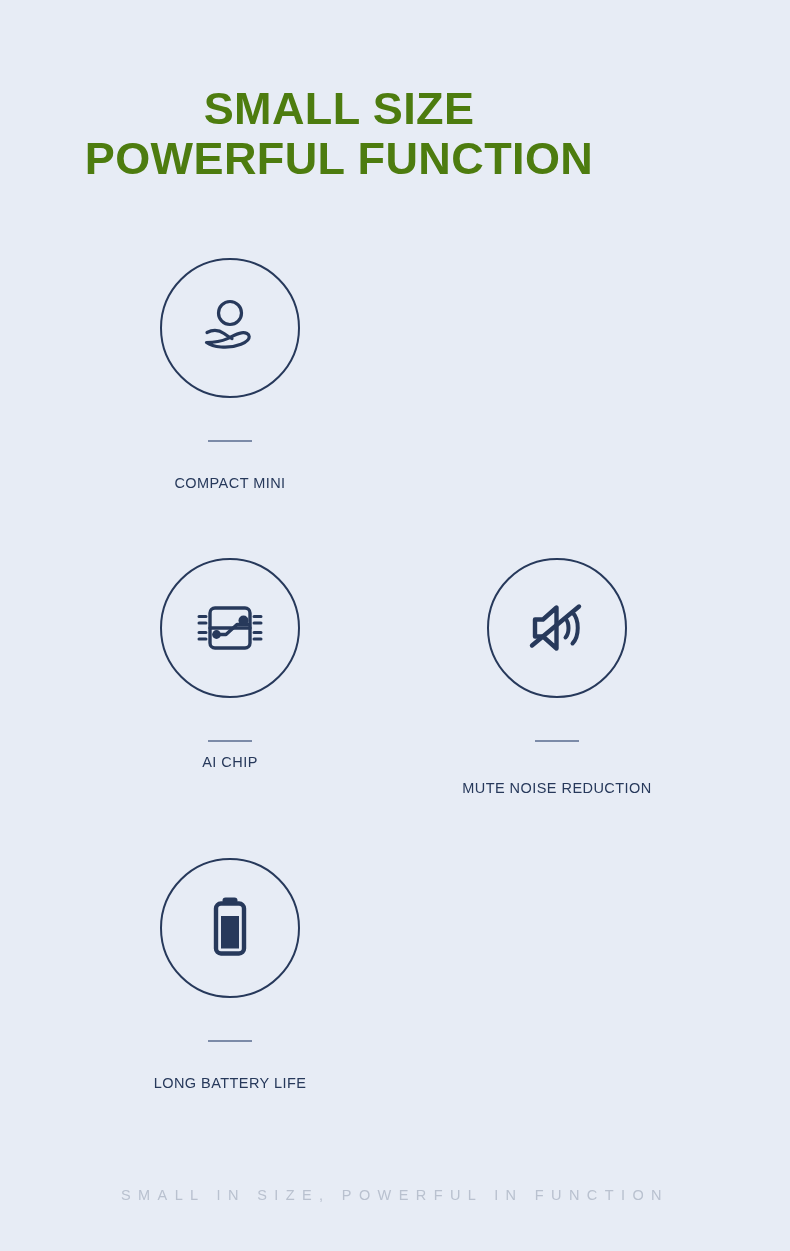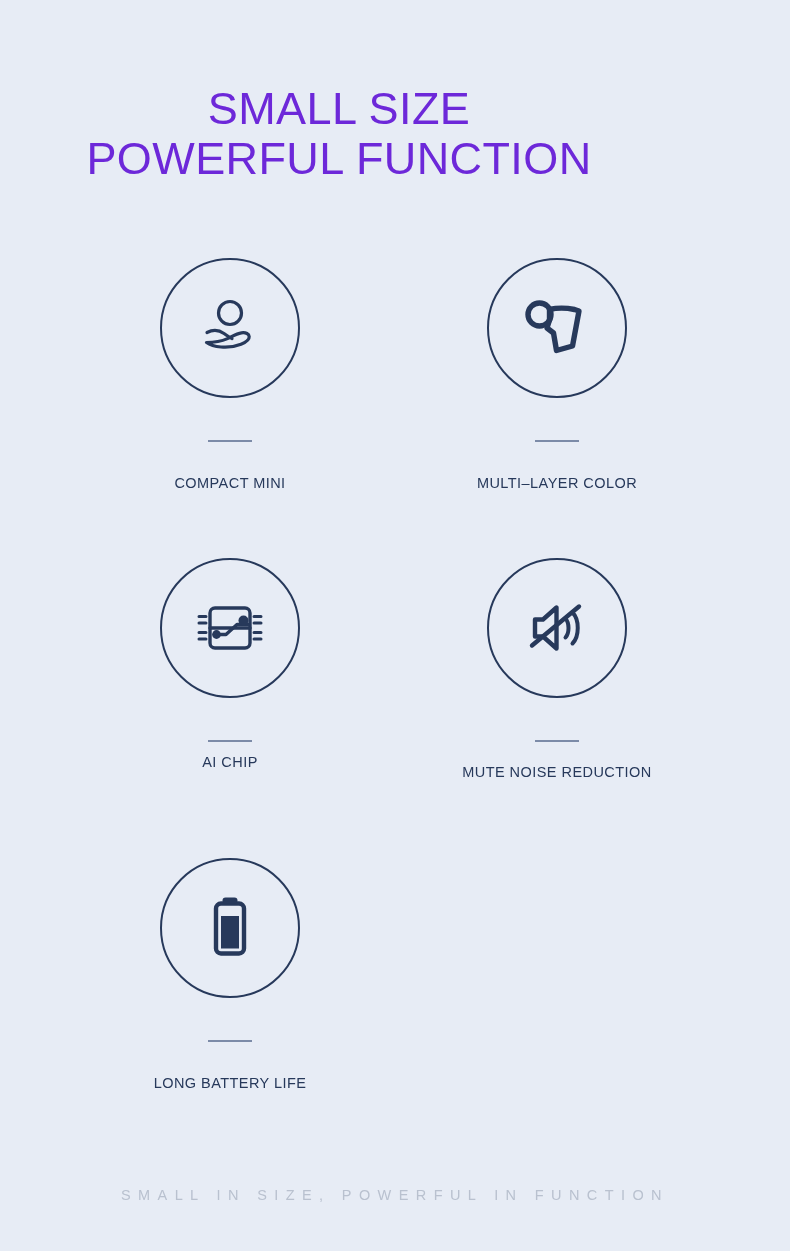--- a/index.html
+++ b/index.html
@@ -24,24 +24,24 @@
     box-sizing: border-box;
   }
 
   
   .heading {
     position: absolute;
     top: 84px;
     left: 0;
     width: 678px;
     text-align: center;
-    color: #6d28d9;
+    color: #4d7c0f;
     font-size: 45px;
     line-height: 50px;
-    font-weight: 400;
+    font-weight: 700;
     letter-spacing: 0.4px;
   }
   .heading .line1 { display: block; }
   .heading .line2 { display: block; }
 
   
   .grid {
     position: absolute;
     top: 258px;
     left: 0;
@@ -82,21 +82,21 @@
   }
 
   .label {
     margin-top: 33px;
     color: #27395b;
     font-size: 14.5px;
     letter-spacing: 0.45px;
     white-space: nowrap;
   }
   
-  .cell.shift-down .label { margin-top: 22px; }
+  .cell.shift-down .label { margin-top: 38px; }
   .cell.shift-up .label  { margin-top: 12px; }
 
   
   .footer {
     position: absolute;
     bottom: 48px;
     left: 0;
     width: 790px;
     text-align: center;
     color: #b9c1cf;
@@ -126,32 +126,20 @@
               <circle cx="39" cy="24" r="11.5"></circle>
               <path d="M16 43.5 C22 40.5 28 41 33 44.5 C36 46.6 38.5 48.6 41 49.6"></path>
               <path d="M15.5 53.5 C24 53.5 31 52 36.5 49.6 C41 47.6 45 44.5 50.5 43.8 C55 43.2 58 45 58.2 47.6 C58.4 50.6 55 53.2 50 55.2 C44 57.6 37 58.6 30 58 C24 57.5 19 56 15.5 53.5 Z"></path>
             </svg>
           </span>
         </div>
         <div class="divider"></div>
         <div class="label">COMPACT MINI</div>
       </div>
 
-      <div class="cell col-right">
-        <div class="circle">
-          <span>
-            <svg width="78" height="78" viewBox="0 0 78 78" fill="none" stroke="#27395b" stroke-width="5.4" stroke-linecap="round" stroke-linejoin="round">
-              <circle cx="21.5" cy="25.5" r="11.5"></circle>
-              <path d="M31.5 20.5 C38 19 47 18.6 56.5 20.5 L61 22 L54.5 57 L38.5 61.5 L35.5 44 L29 39 L31.5 31 Z"></path>
-            </svg>
-          </span>
-        </div>
-        <div class="divider"></div>
-        <div class="label">MULTI–LAYER COLOR</div>
-      </div>
 
     </div>
 
     <div class="row">
 
       <div class="cell col-left shift-up">
         <div class="circle">
           <span>
             <svg width="80" height="80" viewBox="0 0 80 80" fill="none" stroke="#27395b" stroke-width="3.4" stroke-linecap="round" stroke-linejoin="round">
               <rect x="20" y="20" width="40" height="40" rx="5"></rect>

